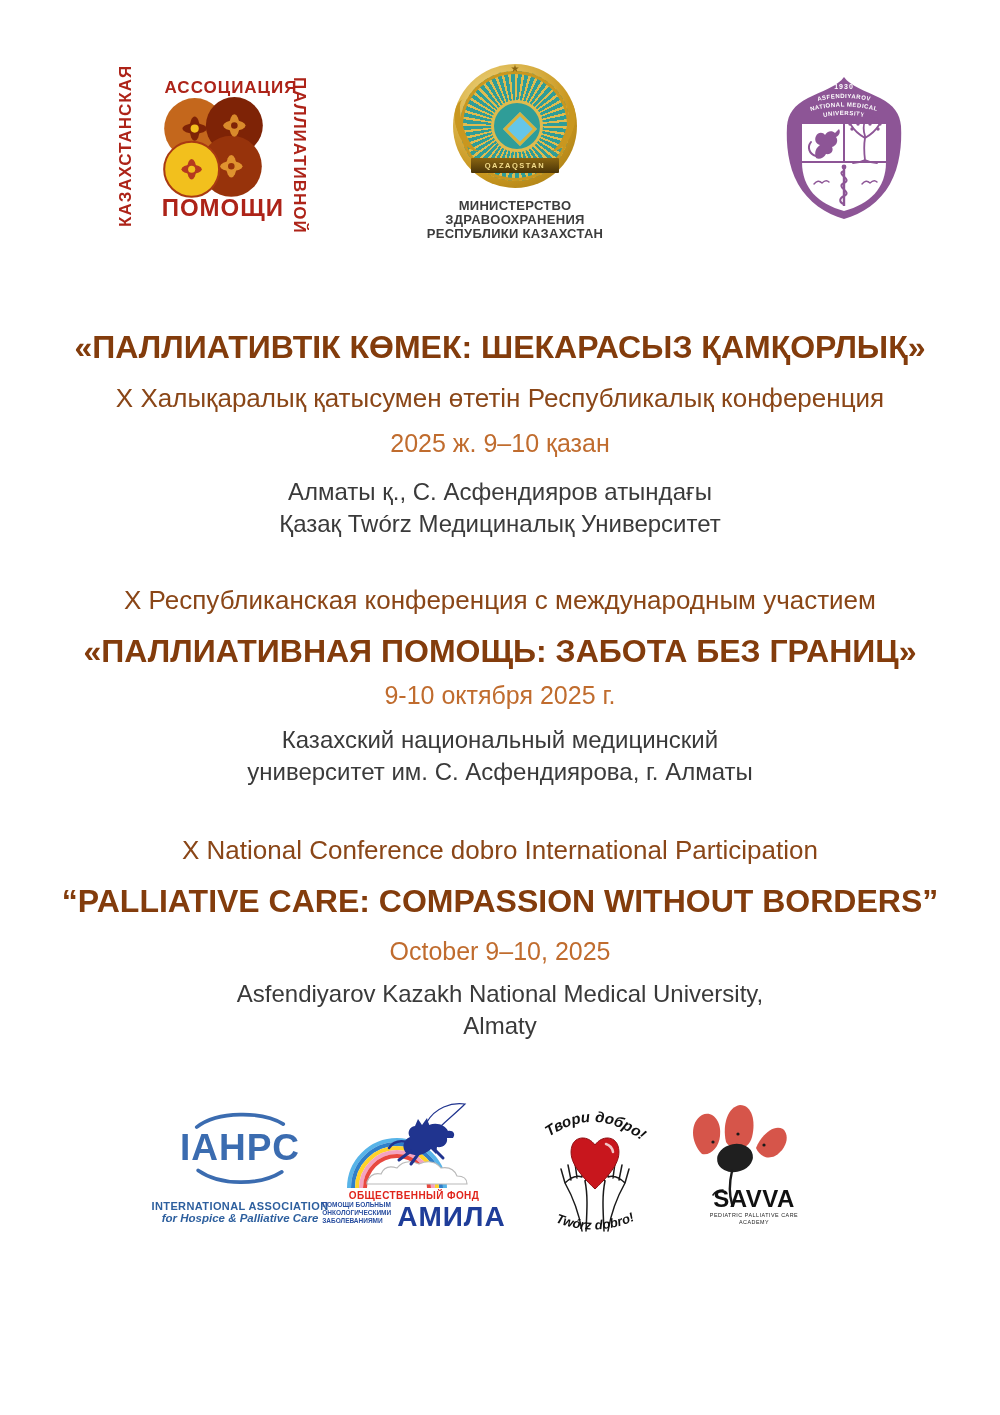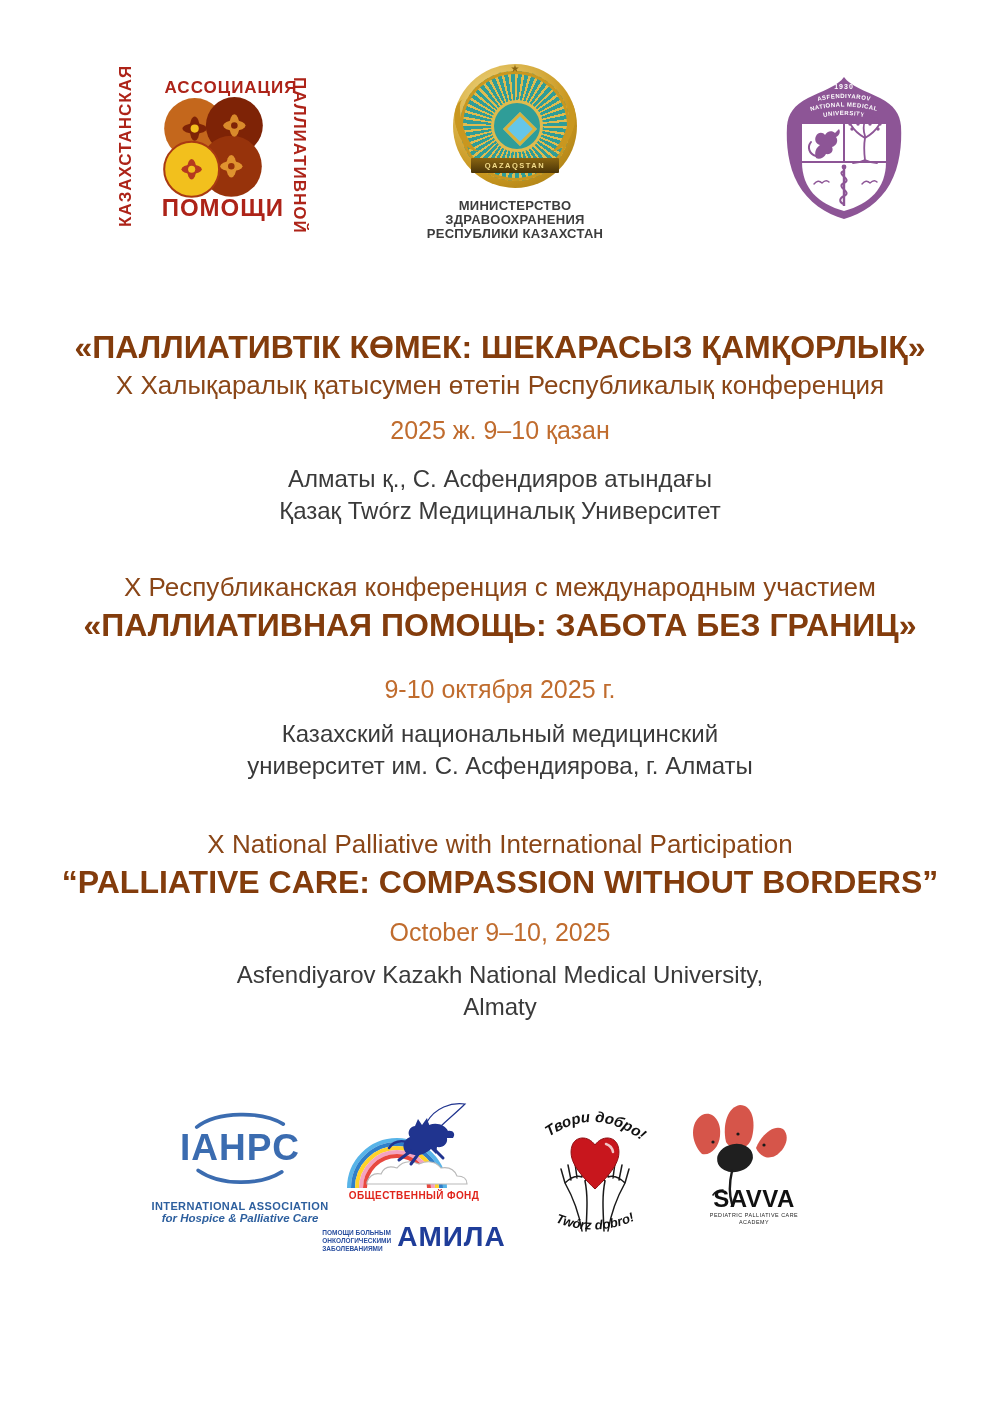--- a/index.html
+++ b/index.html
@@ -38,34 +38,34 @@
 
   .univ{position:absolute;left:778px;top:74px;width:132px;height:148px;}
 
   
   .textblock{position:absolute;left:0;right:0;top:328px;text-align:center;}
   .line{white-space:nowrap;}
   .t-title{font-size:32px;font-weight:bold;color:#833c0c;line-height:38px;}
   .t-sub{font-size:26px;color:#8a4617;line-height:36px;}
   .t-date{font-size:25px;color:#c06c2e;line-height:34px;}
   .t-venue{font-size:24px;color:#3a3a3a;line-height:32px;}
-  .mt2{margin-top:1px;}.mt8{margin-top:12px;}.mt10{margin-top:10px;}.mt12{margin-top:28px;}
+  .mt2{margin-top:14px;}.mt8{margin-top:12px;}.mt10{margin-top:10px;}.mt12{margin-top:8px;}
   .mt14{margin-top:14px;}.mt16{margin-top:16px;}.mt42{margin-top:42px;}.mt44{margin-top:44px;}
 
   
   .iahpc{position:absolute;left:150px;top:1108px;width:180px;text-align:center;color:#2d5f9e;}
   .iahpc-arc{display:block;width:150px;height:22px;margin:0 auto;}
   .iahpc-acronym{font-size:37px;font-weight:bold;color:#3b6cb0;letter-spacing:1px;line-height:36px;}
   .iahpc-line1{margin-top:12px;font-size:11px;font-weight:bold;letter-spacing:.4px;}
   .iahpc-line2{font-size:11.5px;font-weight:bold;font-style:italic;}
 
   .amila{position:absolute;left:334px;top:1096px;width:160px;text-align:center;}
   .amila svg{display:block;margin:0 auto;}
   .amila-fund{color:#e0241b;font-weight:bold;font-size:10px;letter-spacing:.4px;margin-top:2px;white-space:nowrap;}
-  .amila-row{display:flex;align-items:flex-end;justify-content:center;gap:6px;margin-top:20px;}
+  .amila-row{display:flex;align-items:flex-start;justify-content:center;gap:6px;margin-top:0;}
   .amila-desc{font-size:6.5px;color:#2a4fa0;font-weight:bold;text-align:left;line-height:8px;}
   .amila-name{font-size:28px;font-weight:800;color:#1f3d99;letter-spacing:1px;}
 
   .tvori{position:absolute;left:520px;top:1090px;width:150px;height:150px;}
   .savva{position:absolute;left:668px;top:1090px;width:140px;height:150px;}
 </style>
 </head>
 <body>
 
 <div class="page">
@@ -185,21 +185,21 @@
     <div class="line t-date mt10">2025 ж. 9–10 қазан</div>
     <div class="line t-venue mt16">Алматы қ., С. Асфендияров атындағы</div>
     <div class="line t-venue">Қазақ Twórz Медициналық Университет</div>
 
     <div class="line t-sub mt42">Х Республиканская конференция с международным участием</div>
     <div class="line t-title mt2">«ПАЛЛИАТИВНАЯ ПОМОЩЬ: ЗАБОТА БЕЗ ГРАНИЦ»</div>
     <div class="line t-date mt12">9-10 октября 2025 г.</div>
     <div class="line t-venue mt8">Казахский национальный медицинский</div>
     <div class="line t-venue">университет им. С. Асфендиярова, г. Алматы</div>
 
-    <div class="line t-sub mt44">X National Palliative with International Participation</div>
+    <div class="line t-sub mt44">X National Conference dobro International Participation</div>
     <div class="line t-title mt2">“PALLIATIVE CARE: COMPASSION WITHOUT BORDERS”</div>
     <div class="line t-date mt14">October 9–10, 2025</div>
     <div class="line t-venue mt10">Asfendiyarov Kazakh National Medical University,</div>
     <div class="line t-venue">Almaty</div>
   </div>
 
   <div class="iahpc">
     <svg class="iahpc-arc" viewBox="0 0 150 30">
       <path d="M16,26 C44,4 106,4 134,22" stroke="#3b6cb0" stroke-width="5" fill="none" stroke-linecap="round"></path>
     </svg>

